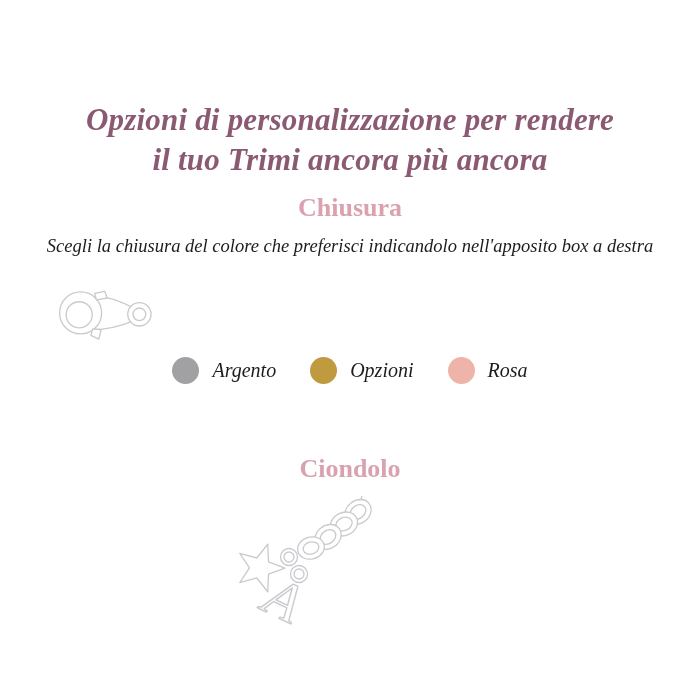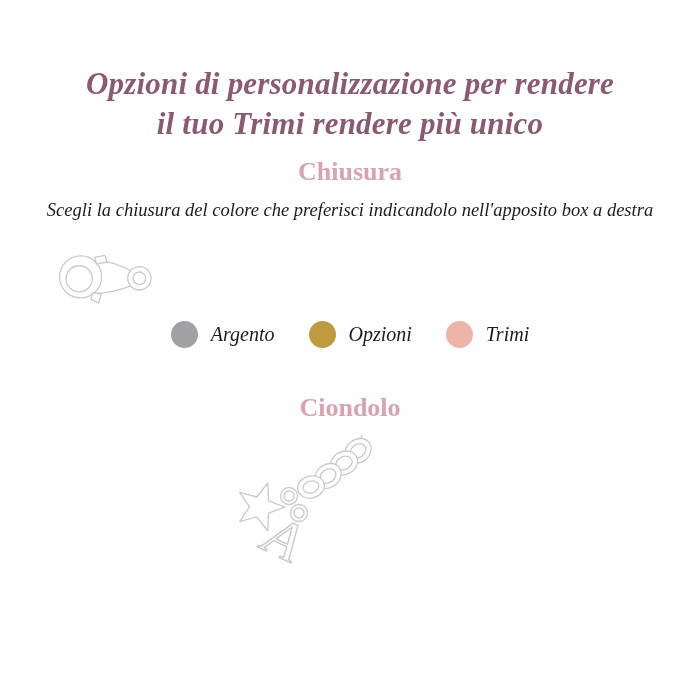--- a/index.html
+++ b/index.html
@@ -5,21 +5,21 @@
   * { margin: 0; padding: 0; box-sizing: border-box; }
   html, body { width: 700px; height: 700px; }
   body {
     background: #ffffff;
     font-family: "Liberation Serif", "DejaVu Serif", serif;
     overflow: hidden;
   }
   .page {
     width: 700px;
     height: 700px;
-    padding-top: 64px;
+    padding-top: 100px;
     display: flex;
     flex-direction: column;
     align-items: center;
     text-align: center;
   }
   h1.title {
     color: #8b5a72;
     font-size: 31px;
     font-weight: 700;
     font-style: italic;
@@ -28,21 +28,21 @@
   }
   h1.title span { display: block; white-space: nowrap; }
   h2.section-heading {
     color: #d9a2ae;
     font-size: 26px;
     font-weight: 700;
     font-style: normal;
     line-height: 32px;
     margin-top: 12px;
   }
-  h2.section-heading--ciondolo { margin-top: 44px; }
+  h2.section-heading--ciondolo { margin-top: 69px; }
   p.section-desc {
     color: #1c1c1c;
     font-size: 18.5px;
     font-style: italic;
     line-height: 25px;
     margin-top: 10px;
   }
   p.section-desc span { display: block; white-space: nowrap; }
   .clasp-wrap { margin-top: 24px; height: 58px; }
   .swatch-row {
@@ -71,21 +71,21 @@
   .charm-wrap { margin-top: 10px; margin-right: 55px; height: 135px; }
   svg { display: block; }
 </style>
 </head>
 <body>
 
 <div class="page">
 
   <h1 class="title">
     <span>Opzioni di personalizzazione per rendere</span>
-    <span>il tuo Trimi rendere più unico</span>
+    <span>il tuo Trimi ancora più ancora</span>
   </h1>
 
   <section>
     <h2 class="section-heading">Chiusura</h2>
     <p class="section-desc">
       <span>Scegli la chiusura del colore che preferisci indicandolo nell'apposito box a destra</span>
     </p>
 
     <div class="clasp-wrap">
       <svg width="112" height="58" viewBox="0 0 120 62">
@@ -105,21 +105,21 @@
       <div class="swatch-item">
         <span class="swatch-dot" style="background: rgb(161, 161, 163);"></span>
         <span class="swatch-label">Argento</span>
       </div>
       <div class="swatch-item">
         <span class="swatch-dot" style="background: rgb(191, 154, 63);"></span>
         <span class="swatch-label">Opzioni</span>
       </div>
       <div class="swatch-item">
         <span class="swatch-dot" style="background: rgb(239, 180, 169);"></span>
-        <span class="swatch-label">Trimi</span>
+        <span class="swatch-label">Rosa</span>
       </div>
     </div>
   </section>
 
   <section>
     <h2 class="section-heading section-heading--ciondolo">Ciondolo</h2>
 
     <div class="charm-wrap">
       <svg width="180" height="135" viewBox="0 0 180 135">
         <g fill="#ffffff" stroke="#c9cace" stroke-width="1.3" stroke-linejoin="round">

